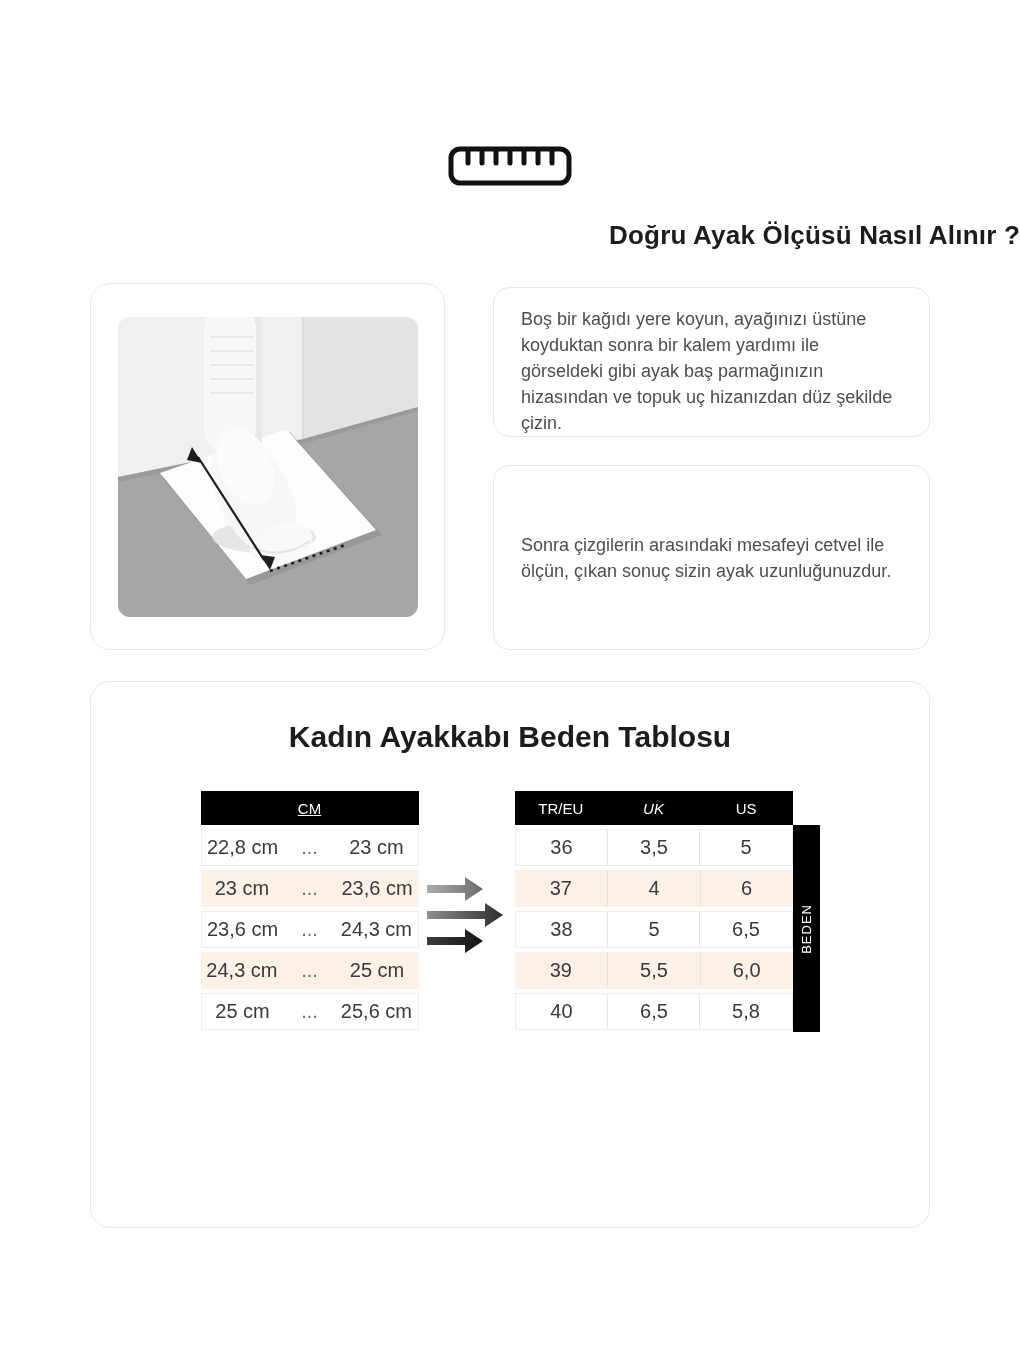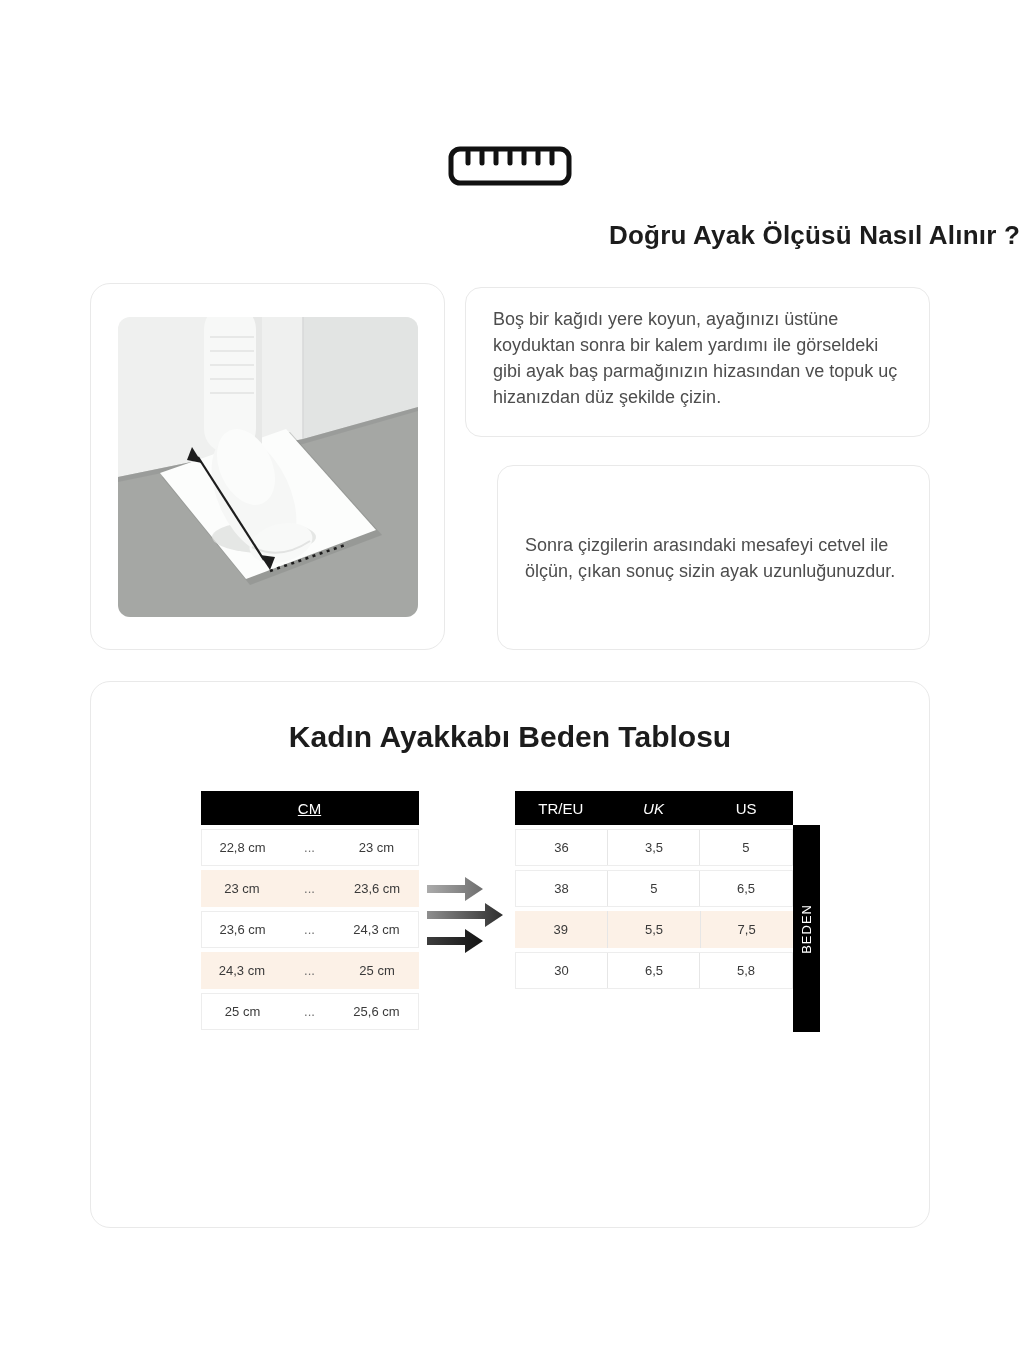--- a/index.html
+++ b/index.html
@@ -13,53 +13,53 @@
 
   
   .ruler-wrap { margin: 146px auto 0; width: 124px; height: 40px; }
   .page-title {
     margin-top: 34px; text-align: right;
     font-size: 26px; font-weight: bold; color: #1c1c1c;
     letter-spacing: 0.2px;
   }
 
   
-  .howto { margin: 32px 90px 0; display: flex; gap: 20px; align-items: stretch; justify-content: center; }
+  .howto { margin: 32px 90px 0; display: flex; gap: 48px; align-items: stretch; justify-content: center; }
   .photo-card {
     width: 355px; height: 367px; flex: none;
     border: 1px solid #e9e9e9; border-radius: 20px;
     display: flex; align-items: center; justify-content: center;
   }
   .photo-frame { width: 300px; height: 300px; border-radius: 12px; overflow: hidden; }
   .photo-frame svg { display: block; }
 
   .instructions { flex: 1; display: flex; flex-direction: column; gap: 28px; padding-top: 4px; }
   .note-card {
     border: 1px solid #e9e9e9; border-radius: 16px;
     padding: 18px 27px; font-size: 18px; line-height: 26px; color: #4d4d4d;
   }
   .note-card.first { height: 150px; }
-  .note-card.second { flex: 1; display: flex; align-items: center; margin-left: 32px; }
+  .note-card.second { flex: 1; display: flex; align-items: center; }
 
   
   .size-card {
     margin: 31px 90px 0; height: 547px;
     border: 1px solid #e9e9e9; border-radius: 20px;
     padding: 38px 0 0;
   }
   .size-title { text-align: center; font-size: 30px; font-weight: bold; color: #1c1c1c; }
 
   .tables-row { margin-top: 37px; display: flex; justify-content: center; align-items: flex-start; }
 
   .thead {
     background: #000000; color: #ffffff;
     height: 34px; display: flex; align-items: center;
     font-size: 15px;
   }
-  .trow { height: 37px; margin-top: 4px; display: flex; align-items: center; font-size: 13px; color: #3a3a3a; }
+  .trow { height: 37px; margin-top: 4px; display: flex; align-items: center; font-size: 20px; color: #3a3a3a; }
   .trow.plain { border: 1px solid #ededed; }
   .trow.alt { background: #fcf1e7; }
 
   
   .cm-table { width: 218px; }
   .cm-table .thead { justify-content: center; text-decoration: underline; }
   .cm-table .c { text-align: center; }
   .cm-table .c.from { width: 38%; }
   .cm-table .c.sep  { width: 24%; color: #6f6f6f; }
   .cm-table .c.to   { width: 38%; }
@@ -231,32 +231,37 @@
           <div class="thead">
             <span class="c" style="width:33.333%; text-align:center;">TR/EU</span>
             <span class="c" style="width:33.333%; text-align:center;font-style:italic;">UK</span>
             <span class="c" style="width:33.333%; text-align:center;">US</span>
           </div>
           <div class="trow plain">
             <span class="c">36</span>
             <span class="c">3,5</span>
             <span class="c">5</span>
           </div>
+          <div class="trow alt">
+            <span class="c">37</span>
+            <span class="c">4</span>
+            <span class="c">6</span>
+          </div>
           <div class="trow plain">
             <span class="c">38</span>
             <span class="c">5</span>
             <span class="c">6,5</span>
           </div>
           <div class="trow alt">
             <span class="c">39</span>
             <span class="c">5,5</span>
-            <span class="c">7,5</span>
+            <span class="c">6,0</span>
           </div>
           <div class="trow plain">
-            <span class="c">30</span>
+            <span class="c">40</span>
             <span class="c">6,5</span>
             <span class="c">5,8</span>
           </div>
         </div>
         <div class="beden-bar">
           <span class="beden-text">BEDEN</span>
         </div>
       </div>
 
     </div>

